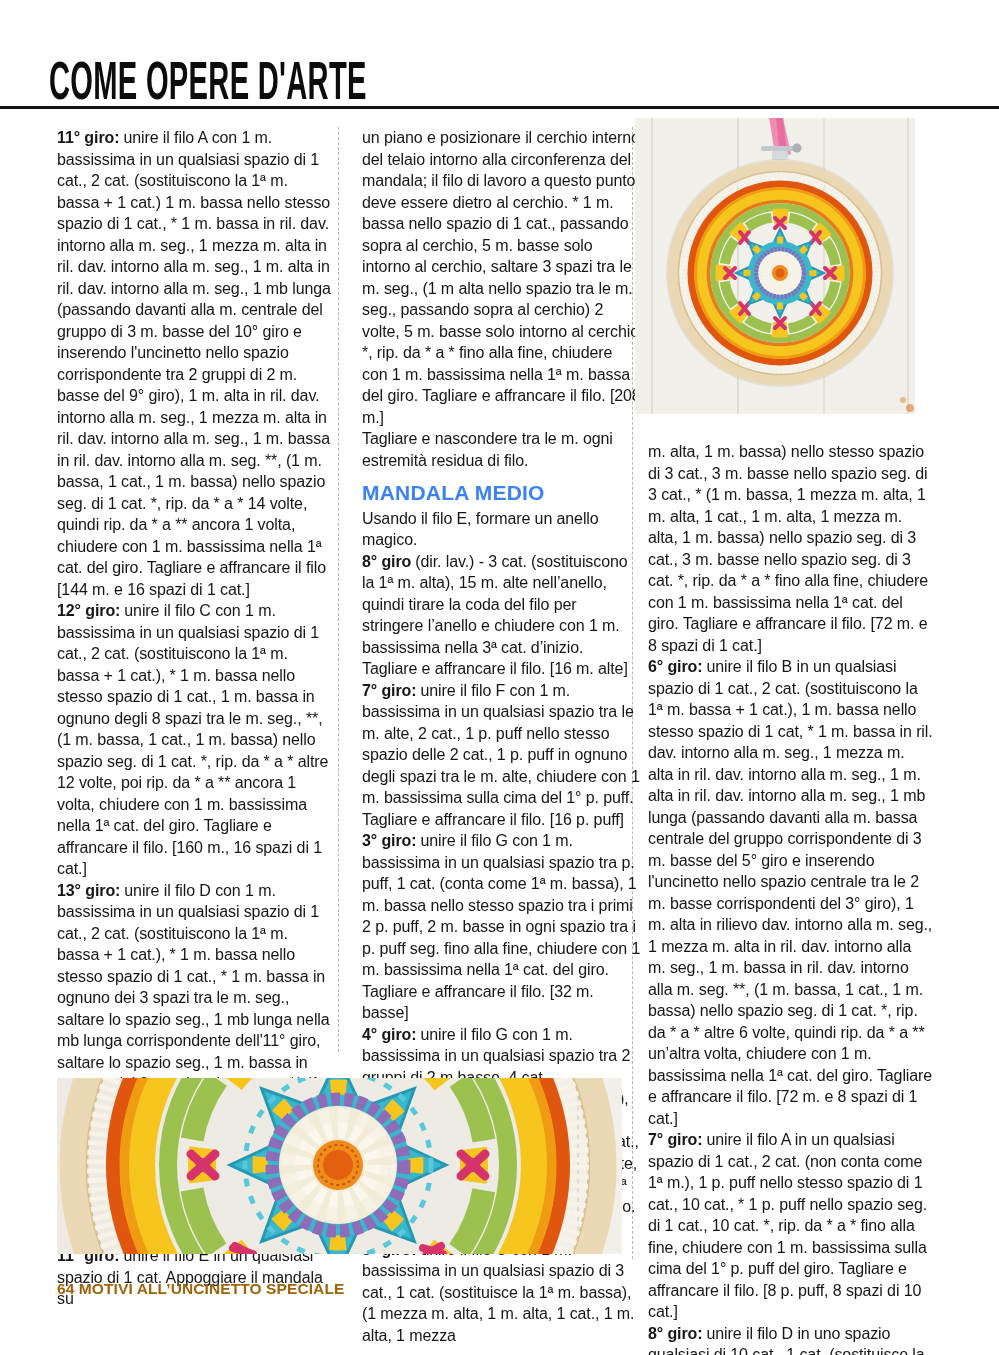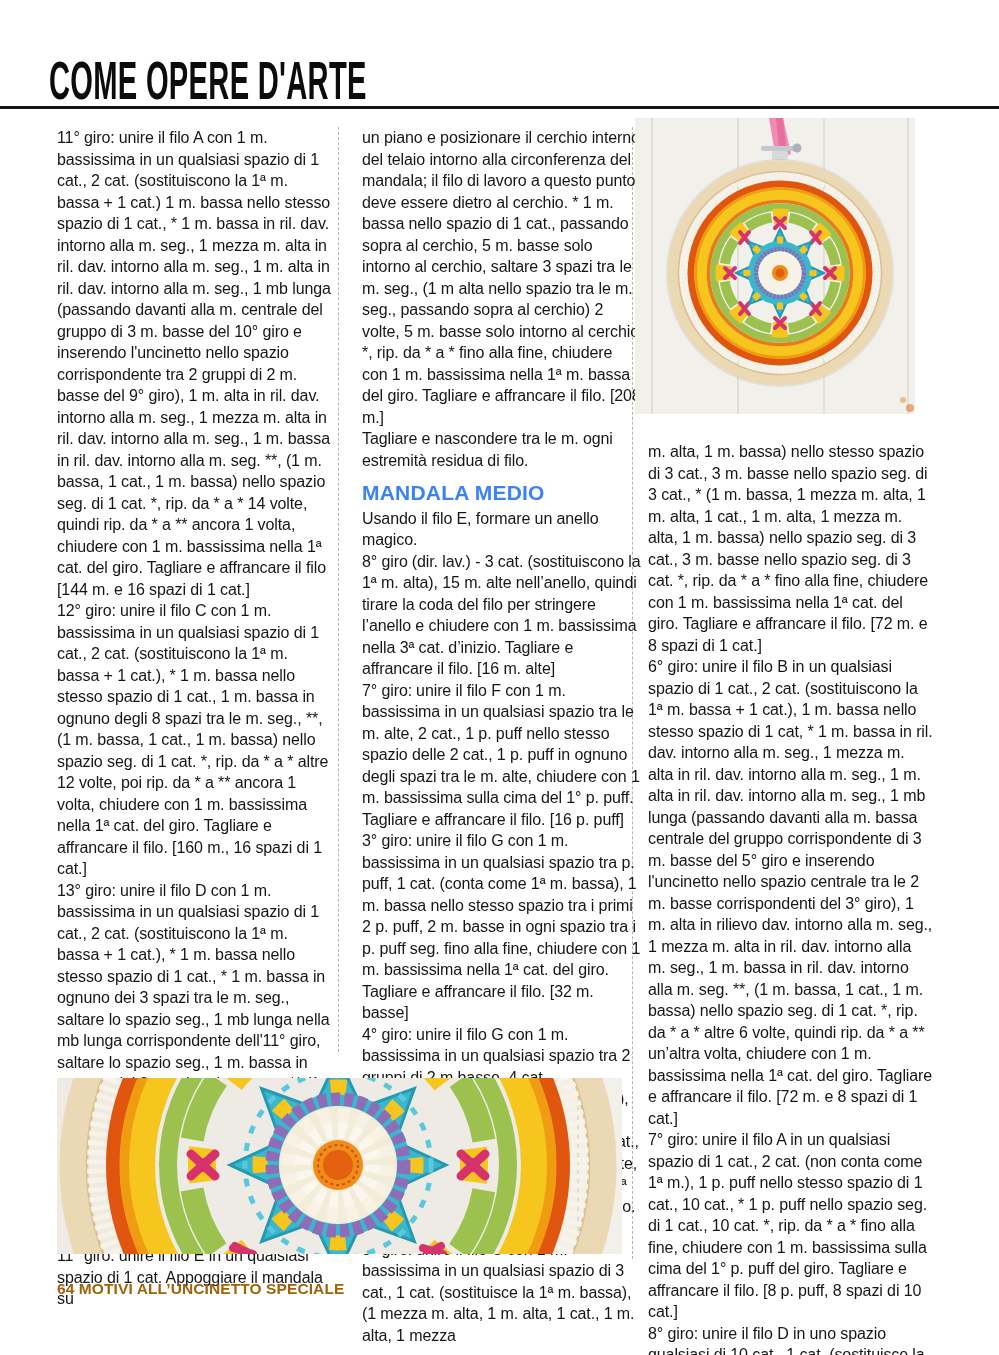--- a/index.html
+++ b/index.html
@@ -15,21 +15,21 @@
     font-size:53px;font-weight:700;letter-spacing:0.5px;white-space:nowrap;
     transform:scaleX(0.55);transform-origin:0 0;color:#0c0c0c;
   }
   .header-rule{position:absolute;left:0;top:106px;width:999px;height:2.5px;background:#141414;}
 
   .col{position:absolute;font-size:16px;line-height:21.5px;letter-spacing:-0.1px;text-align:left;}
   .col1{left:57px;top:127px;width:277px;}
   .col2{left:362px;top:127px;width:279px;}
   .col3{left:648px;top:441px;width:285px;}
   .para{margin:0;}
-  .glabel{font-weight:400;margin-right:4px;}
+  .glabel{font-weight:700;margin-right:4px;}
   .sec-heading{font-size:21px;font-weight:700;margin:11px 0 4px 0;letter-spacing:0.2px;color:#3b82f6;}
 
   .vrule{position:absolute;width:0;border-left:1.5px dashed #b7b4ae;}
   .vrule-1{left:338px;top:127px;height:925px;}
   .vrule-2{left:632px;top:127px;height:1132px;}
 
   .photo{position:absolute;overflow:hidden;}
   .photo-top{left:635px;top:118px;width:280px;height:296px;}
   .photo-bottom{left:57px;top:1078px;width:565px;height:176px;}
   .photo svg{display:block;}

